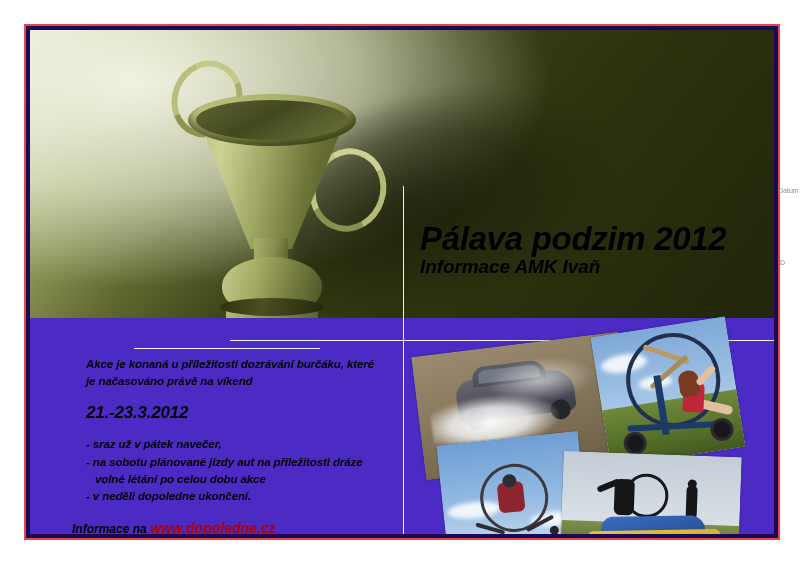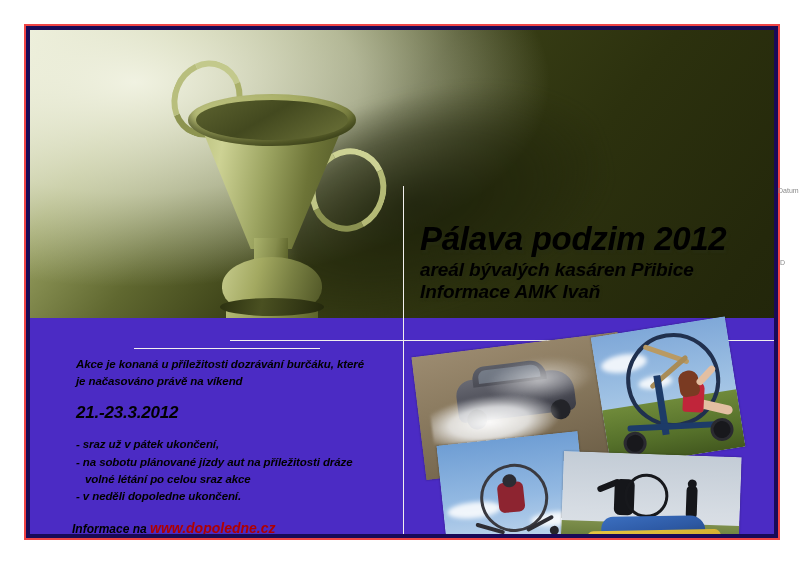--- a/index.html
+++ b/index.html
@@ -130,21 +130,21 @@
   #event-sub1{margin-top:3px;}
 
   
   .rule{position:absolute;background:#f2f0ee;z-index:12;}
   #rule-vertical{left:377px;top:160px;width:1px;height:360px;}
   #rule-h1{left:204px;top:314px;width:548px;height:1px;}
   #rule-h2{left:108px;top:322px;width:186px;height:1px;}
 
   
   #body-text{
-    position:absolute;left:50px;top:330px;width:318px;z-index:14;
+    position:absolute;left:60px;top:330px;width:318px;z-index:14;
     color:#000000;font-style:italic;font-weight:bold;
   }
   .intro-line{font-size:11.5px;line-height:1.45;letter-spacing:-.1px;}
   #date-line{font-size:17px;margin-top:14px;letter-spacing:-.2px;}
   #bullets{margin-top:13px;}
   .bullet{font-size:11.5px;line-height:1.5;letter-spacing:-.1px;}
   .bullet.indent{padding-left:9px;}
   #info-line{
     position:absolute;left:46px;top:494px;z-index:14;
     font-size:12px;font-style:italic;font-weight:bold;color:#000;
@@ -268,37 +268,36 @@
       <div class="cup-bowl-inner"></div>
       <div class="cup-body"></div>
       <div class="cup-stem"></div>
       <div class="cup-base-top"></div>
       <div class="cup-base-ring"></div>
       <div class="cup-base-foot"></div>
     </div>
 
     <div id="title-block" style="position:absolute;left:390px;top:192px;">
       <div id="event-title">Pálava podzim 2012</div>
-      <div id="event-sub1">areál bývalých kasáren Přibice</div>
       <div id="event-sub2">Informace AMK Ivaň</div>
     </div>
   </div>
 
   <div class="rule" id="rule-vertical"></div>
   <div class="rule" id="rule-h1"></div>
   <div class="rule" id="rule-h2"></div>
 
   <div id="body-text">
     <div class="intro-line">Akce je konaná u příležitosti dozrávání burčáku, které</div>
     <div class="intro-line">je načasováno právě na víkend</div>
     <div id="date-line">21.-23.3.2012</div>
     <div id="bullets">
-      <div class="bullet">- sraz už v pátek ukončení,</div>
+      <div class="bullet">- sraz už v pátek navečer,</div>
       <div class="bullet">- na sobotu plánované jízdy aut na příležitosti dráze</div>
-      <div class="bullet indent">volné létání po celou sraz akce</div>
+      <div class="bullet indent">volné létání po celou dobu akce</div>
       <div class="bullet">- v neděli dopoledne ukončení.</div>
     </div>
   </div>
 
   <div id="info-line">
     <span>Informace na </span><span id="info-url">www.dopoledne.cz</span>
   </div>
 
   <div id="collage">
 

